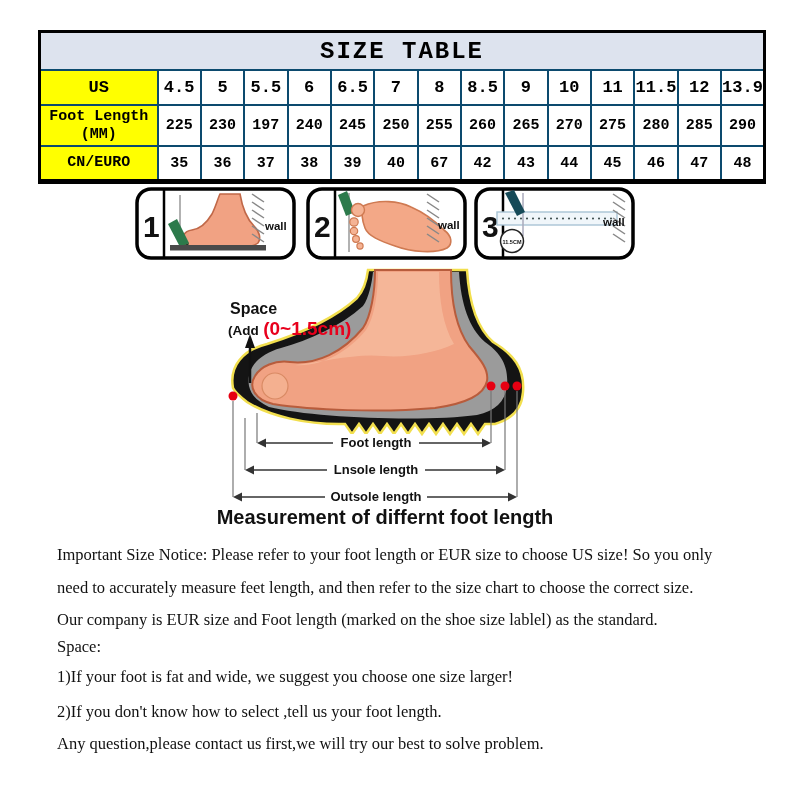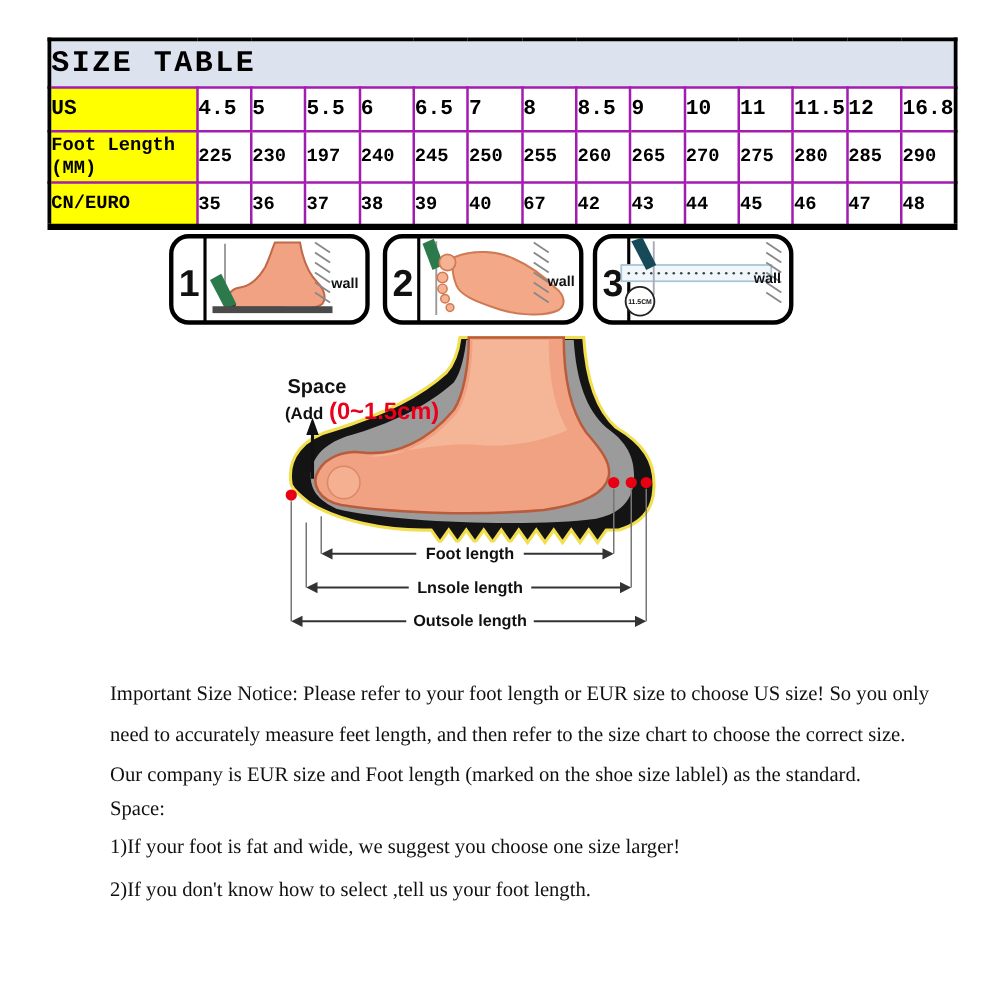--- a/index.html
+++ b/index.html
@@ -3,21 +3,21 @@
 <meta charset="utf-8">
 <style>
   html,body{margin:0;padding:0;background:#fff;}
   .page{position:relative;width:800px;height:800px;background:#ffffff;overflow:hidden;
         font-family:"Liberation Sans",sans-serif;}
 
   
   table.size-table{position:absolute;left:38px;top:30px;width:728px;
         border-collapse:collapse;table-layout:fixed;
         border:3px solid #000;border-bottom:5px solid #000;}
-  table.size-table td{border:2px solid #a21caf;vertical-align:middle;
+  table.size-table td{border:2px solid #0c4a6e;text-align:center;vertical-align:middle;
         font-family:"Liberation Mono","DejaVu Sans Mono",monospace;
         font-weight:bold;color:#000;padding:0;}
   td.title-cell{background:#dde3ee;color:#e8192c;font-size:24px;height:36px;letter-spacing:2px;}
   td.rowhead{background:#ffff00;color:#ee1111;font-size:15px;line-height:1.15;padding:2px 4px;}
   tr.row-us td{height:33px;font-size:17px;}
   tr.row-mm td{height:39px;font-size:15px;}
   tr.row-cn td{height:32px;font-size:15px;}
 
   
   .panel{position:absolute;top:186px;width:163px;height:76px;}
@@ -25,21 +25,21 @@
 
   
   .foot-diagram{position:absolute;left:195px;top:268px;width:430px;height:240px;}
 
   .caption{position:absolute;left:0;top:506px;width:770px;text-align:center;
         font-size:20px;font-weight:bold;color:#111;}
 
   
   .note{position:absolute;left:57px;width:700px;
         font-family:"Liberation Serif","DejaVu Serif",serif;
-        font-size:16.5px;color:#111;white-space:nowrap;margin-left:31px;}
+        font-size:16.5px;color:#111;white-space:nowrap;}
   .n0{top:545px;} .n1{top:578px;} .n2{top:610px;} .n3{top:637px;}
   .n4{top:667px;} .n5{top:702px;} .n6{top:734px;}
 
   svg text{font-family:"Liberation Sans",sans-serif;}
 </style>
 </head>
 <body>
 
 <div class="page">
 
@@ -73,21 +73,21 @@
       <td>6</td>
       <td>6.5</td>
       <td>7</td>
       <td>8</td>
       <td>8.5</td>
       <td>9</td>
       <td>10</td>
       <td>11</td>
       <td>11.5</td>
       <td>12</td>
-      <td>16.8</td>
+      <td>13.9</td>
     </tr>
     <tr class="row-mm">
       <td class="rowhead">Foot Length (MM)</td>
       <td>225</td>
       <td>230</td>
       <td>197</td>
       <td>240</td>
       <td>245</td>
       <td>250</td>
       <td>255</td>
@@ -271,21 +271,23 @@
 
     <g stroke="#333" stroke-width="1.6">
       <line x1="46" y1="229" x2="314" y2="229"></line>
     </g>
     <polygon points="38,229 47,224.5 47,233.5" fill="#333"></polygon>
     <polygon points="322,229 313,224.5 313,233.5" fill="#333"></polygon>
     <rect x="130" y="220" width="102" height="17" fill="#fff"></rect>
     <text x="181" y="233" font-size="13" font-weight="bold" fill="#111" text-anchor="middle">Outsole length</text>
   </svg>
 
+  <div class="caption">Measurement of differnt foot length</div>
 
   <div class="note n0">Important Size Notice: Please refer to your foot length or EUR size to choose US size! So you only</div>
   <div class="note n1">need to accurately measure feet length, and then refer to the size chart to choose the correct size.</div>
   <div class="note n2">Our company is EUR size and Foot length (marked on the shoe size lablel) as the standard.</div>
   <div class="note n3">Space:</div>
   <div class="note n4">1)If your foot is fat and wide, we suggest you choose one size larger!</div>
   <div class="note n5">2)If you don't know how to select ,tell us your foot length.</div>
+  <div class="note n6">Any question,please contact us first,we will try our best to solve problem.</div>
 
 </div>
 
 </body></html>

